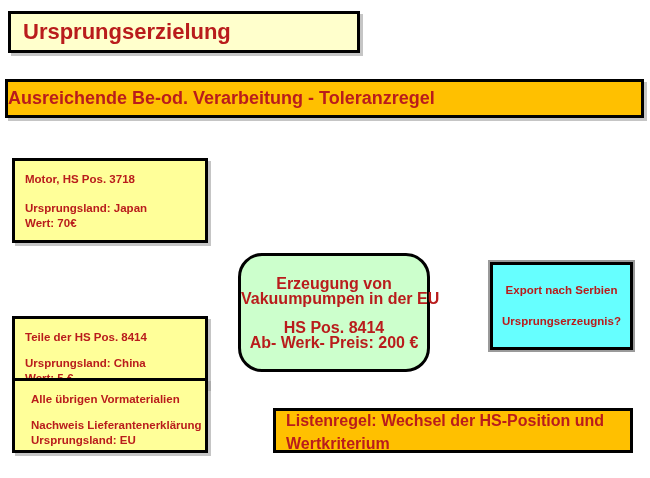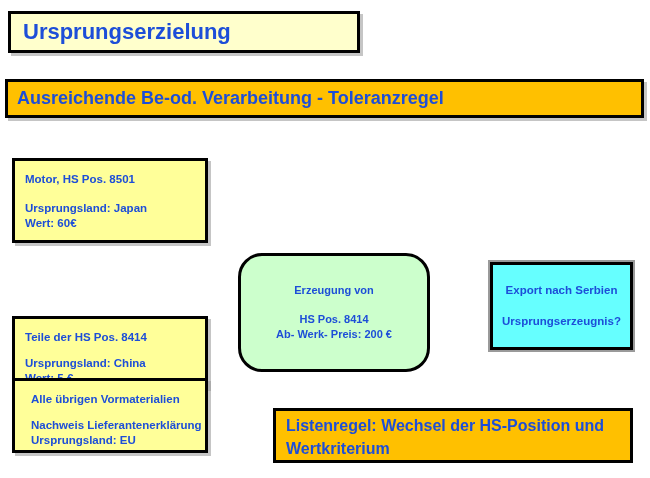--- a/index.html
+++ b/index.html
@@ -13,42 +13,41 @@
     width: 650px;
     height: 478px;
     background: #ffffff;
     overflow: hidden;
   }
   .box {
     position: absolute;
     box-sizing: border-box;
     border: 3px solid #000000;
     font-weight: bold;
-    color: #1d4ed8;
+    color: #b91c1c;
   }
   .shadowed {
     box-shadow: 3px 3px 0 rgba(150,150,150,0.55);
   }
   
   #title-box {
     left: 8px; top: 11px;
     width: 352px; height: 42px;
     background: #FFFFCC;
     font-size: 22px;
     line-height: 36px;
     padding-left: 12px;
   }
   
   #header-bar {
     left: 5px; top: 79px;
     width: 639px; height: 39px;
     background: #FFC000;
     font-size: 18px;
     line-height: 33px;
-    padding-left: 9px;
   }
   
   .material {
     left: 12px;
     width: 196px;
     background: #FFFF99;
     font-size: 11.5px;
     line-height: 15px;
     padding: 11px 10px 8px 10px;
   }
@@ -56,21 +55,21 @@
   #material-1 { top: 272px; height: 72px; margin-top: 44px; }
   #material-2 { top: 378px; height: 75px; padding-left: 16px; }
   .material .gap { height: 14px; }
   #material-1 .gap, #material-2 .gap { height: 11px; }
   
   #process-box {
     left: 238px; top: 253px;
     width: 192px; height: 119px;
     background: #CCFFCC;
     border-radius: 24px;
-    font-size: 11px;
+    font-size: 16px;
     line-height: 15px;
     text-align: center;
     display: flex;
     flex-direction: column;
     justify-content: center;
   }
   #process-box .gap { height: 14px; }
   
   #export-box {
     left: 490px; top: 262px;
@@ -81,21 +80,21 @@
     line-height: 15px;
     text-align: center;
     display: flex;
     flex-direction: column;
     justify-content: center;
   }
   #export-box .gap { height: 16px; }
   
   #rule-box {
     left: 273px; top: 408px;
-    width: 360px; height: 55px;
+    width: 360px; height: 45px;
     background: #FFC000;
     font-size: 16px;
     line-height: 23px;
     padding: 2px 14px 0 10px;
     display: flex;
     align-items: center;
   }
   .line { white-space: nowrap; }
   #rule-box .wrap { white-space: normal; }
 </style>
@@ -106,42 +105,43 @@
 
   <div id="title-box" class="box shadowed">
     <span>Ursprungserzielung</span>
   </div>
 
   <div id="header-bar" class="box shadowed">
     <span>Ausreichende Be-od. Verarbeitung - Toleranzregel</span>
   </div>
 
   <div id="material-0" class="box material shadowed">
-    <div class="line">Motor, HS Pos. 8501</div>
+    <div class="line">Motor, HS Pos. 3718</div>
     <div class="gap"></div>
     <div class="line">Ursprungsland: Japan</div>
-    <div class="line">Wert: 60€</div>
+    <div class="line">Wert: 70€</div>
   </div>
 
   <div id="material-1" class="box material shadowed">
     <div class="line">Teile der HS Pos. 8414</div>
     <div class="gap"></div>
     <div class="line">Ursprungsland: China</div>
     <div class="line">Wert: 5 €</div>
   </div>
 
   <div id="material-2" class="box material shadowed">
     <div class="line">Alle übrigen Vormaterialien</div>
     <div class="gap"></div>
     <div class="line">Nachweis Lieferantenerklärung</div>
     <div class="line">Ursprungsland: EU</div>
   </div>
 
   <div id="process-box" class="box">
     <div class="line">Erzeugung von</div>
+    <div class="line">Vakuumpumpen in der EU</div>
     <div class="gap"></div>
     <div class="line">HS Pos. 8414</div>
     <div class="line">Ab- Werk- Preis: 200 €</div>
   </div>
 
   <div id="export-box" class="box">
     <div class="line">Export nach Serbien</div>
     <div class="gap"></div>
     <div class="line">Ursprungserzeugnis?</div>
   </div>

